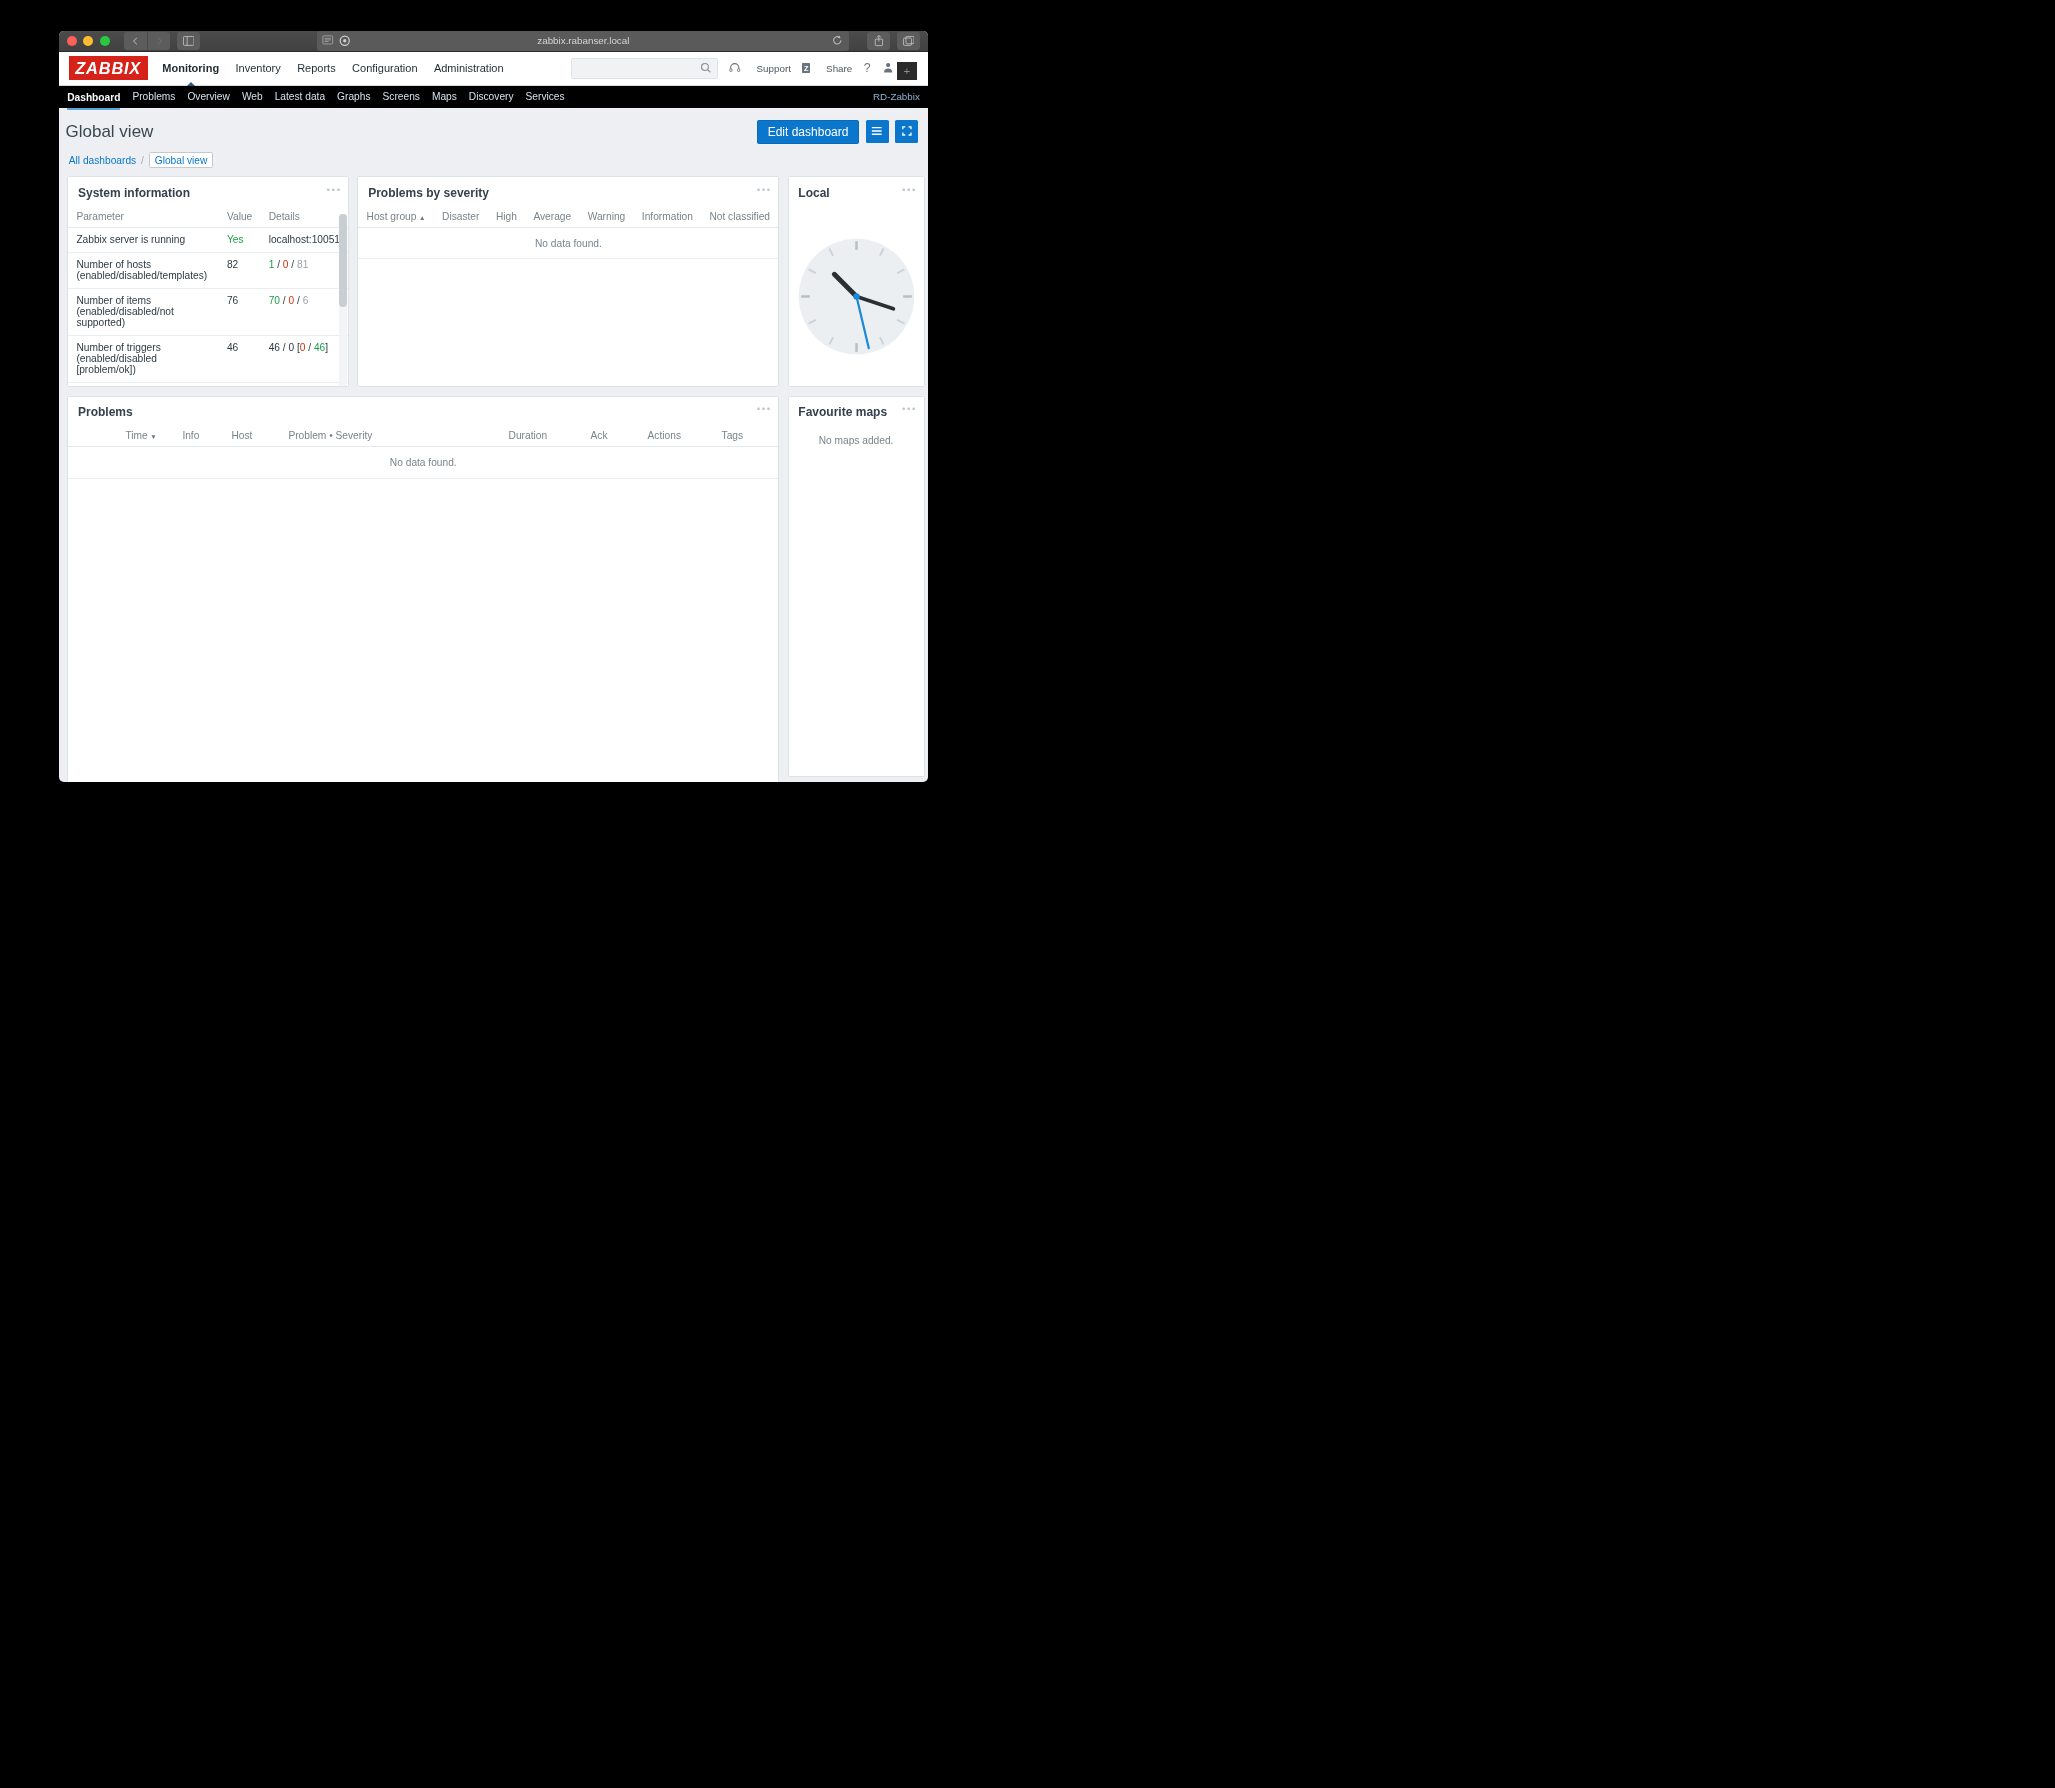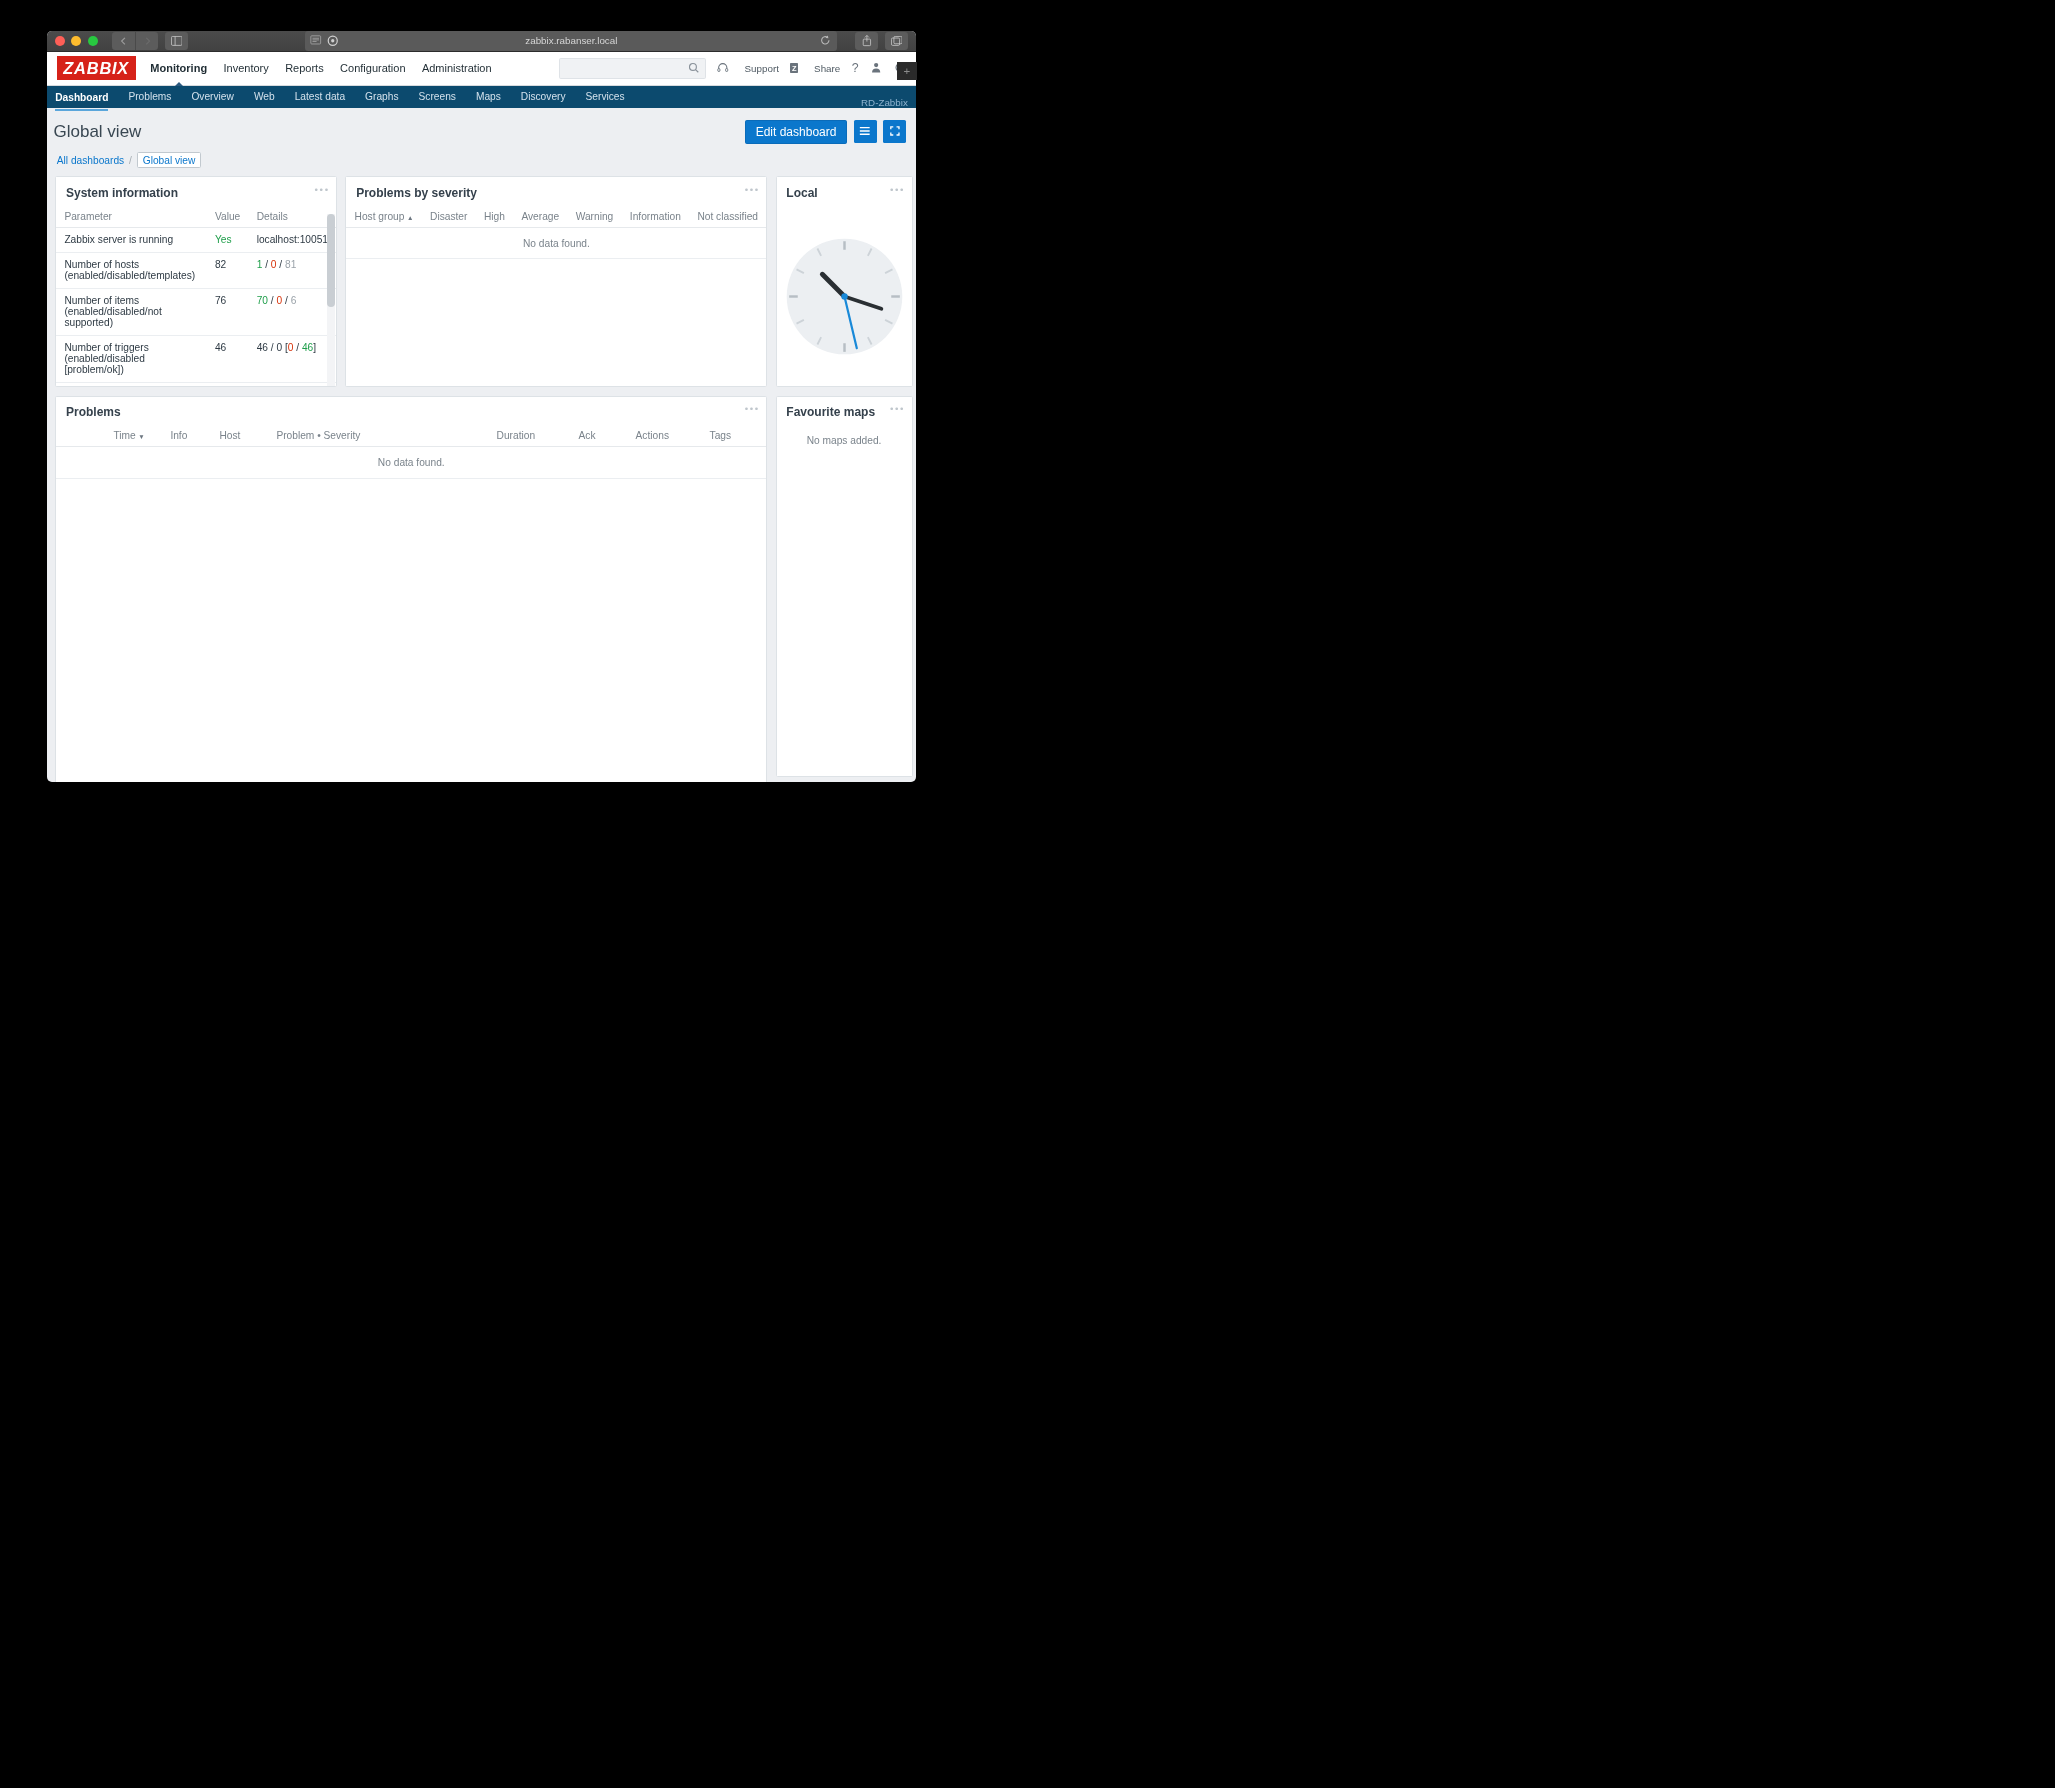--- a/index.html
+++ b/index.html
@@ -7,21 +7,21 @@
     background: #000;
     font-family: -apple-system, BlinkMacSystemFont, "Segoe UI", Helvetica, Arial, sans-serif;
     font-size: 10.6px;
     color: #1f2c33;
     width: 962px;
     height: 838px;
     position: relative;
   }
   .browser-window {
     position: absolute;
-    top: 31px; left: 47px;
+    top: 31px; left: 59px;
     width: 869px; height: 751px;
     background: #edeff2;
     border-radius: 4.9px;
     overflow: hidden;
     display: flex; flex-direction: column;
     box-shadow: 0 8.2px 33px rgba(0,0,0,0.5);
   }
   
   .chrome-bar {
     height: 31px;
@@ -63,21 +63,21 @@
   .header-nav-item.active::after{
     content:""; position:absolute; bottom:-0.8px; left:50%; transform:translateX(-50%);
     border:4.1px solid transparent; border-bottom-color:#2c5a80;
   }
   .header-tools { margin-left:auto; display:flex; align-items:center; gap:11.5px; color:#6d7781;}
   .search-box { width:147px; height:21px; background:#f0f2f4; border:0.8px solid #dfe3e7; border-radius:1.6px; position:relative;}
   .search-box .search-icon{ position:absolute; right:4.9px; top:3.3px; color:#8a929a;}
   .tool-item { display:flex; align-items:center; gap:16px; font-size:9.8px; color:#4f5a63; cursor:pointer;}
   .tool-icon { color:#6a737c; }
   
-  .subnav { height:24.5px; background:#0c4a6e; display:flex; align-items:flex-end; padding:0 8.2px; gap:20px; color:#d3e1ec; font-size:10.2px;}
+  .subnav { height:24.5px; background:#000000; display:flex; align-items:center; padding:0 8.2px; gap:12px; color:#d3e1ec; font-size:10.2px;}
   .subnav-item { cursor:pointer; padding:5.7px 0;}
   .subnav-item.active { color:#fff; font-weight:600; border-bottom:2.5px solid #5aa6db; margin-bottom:-2.5px;}
   .subnav-right { margin-left:auto; color:#8fb3cf; font-size:9.8px;}
   
   .page-title-row { display:flex; align-items:center; padding:11.5px 9.8px 8.2px 6.5px; gap:6.5px;}
   .page-title { font-size:17px; color:#394752; font-weight:400;}
   .title-actions { margin-left:auto; display:flex; gap:6.5px;}
   .btn-primary { background:#0b77cc; color:#fff; border:0.8px solid #0a6bb9; border-radius:1.6px; padding:4.1px 9.8px; font-size:12px; cursor:pointer;}
   .btn-icon-sq { width:23px; height:23px; background:#0b77cc; border-radius:1.6px; display:flex; align-items:center; justify-content:center; color:#fff; cursor:pointer;}
   

